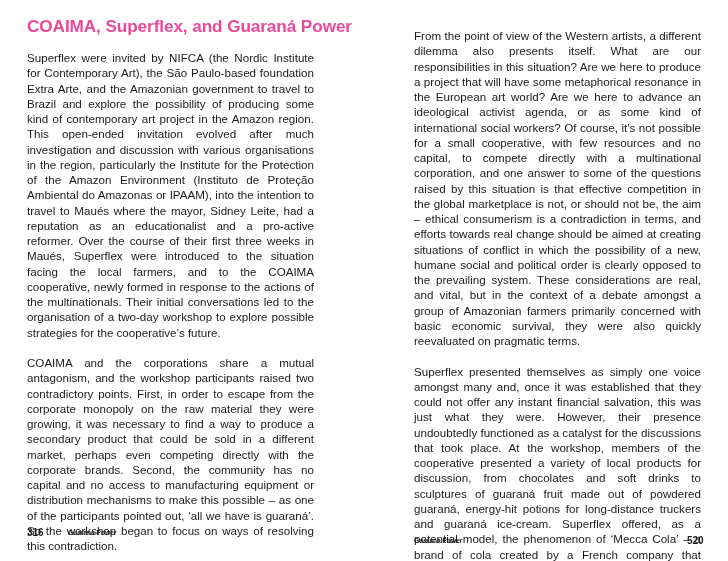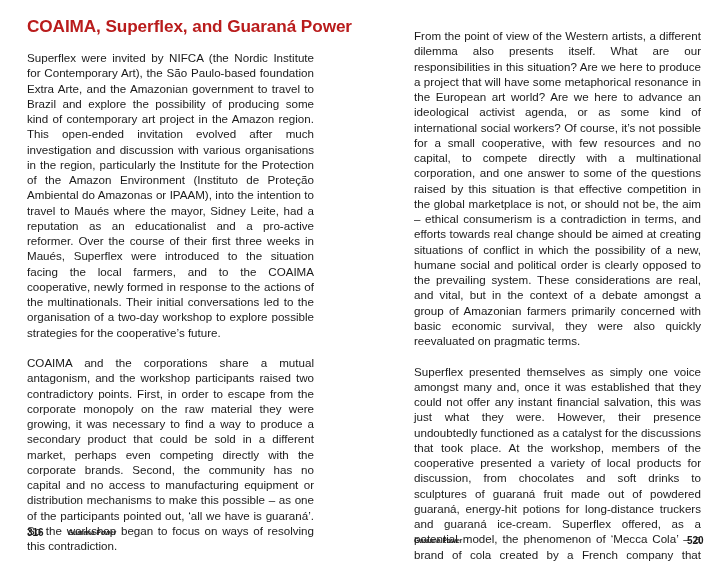--- a/index.html
+++ b/index.html
@@ -2,21 +2,21 @@
 <html><head>
 <meta charset="utf-8">
 <style>
   html, body { margin:0; padding:0; background:#ffffff; }
   body { width:728px; height:561px; position:relative; overflow:hidden;
          font-family:"Liberation Sans", sans-serif; color:#1a1a1a; }
   .page { position:absolute; top:0; height:561px; width:364px; }
   .page.left { left:0; }
   .page.right { left:364px;margin-top:8px; }
   .title { position:absolute; left:27px; top:16px; width:320px;
-           font-size:17.2px; font-weight:bold; color:#b91c1c; letter-spacing:-0.1px; margin:0; white-space:nowrap; }
+           font-size:17.2px; font-weight:bold; color:#ec4899; letter-spacing:-0.1px; margin:0; white-space:nowrap; }
   .col { position:absolute; font-size:11.6px; line-height:15.25px; text-align:justify; }
   .left .col { left:27px; width:287px; top:50px; }
   .right .col { left:50px; width:287px; top:20px; }
   .col p { margin:0 0 15.25px 0; }
   .footer { position:absolute; top:529px; font-size:6.6px; font-weight:bold; color:#222; }
   .folio { font-size:10px; font-weight:bold; }
   .left .folio { left:27px; top:527px; position:absolute; }
   .left .running { left:68px; position:absolute; top:529px; }
   .right .running { left:50px; position:absolute; top:529px; }
   .right .folio { left:323px; top:527px; position:absolute; }

